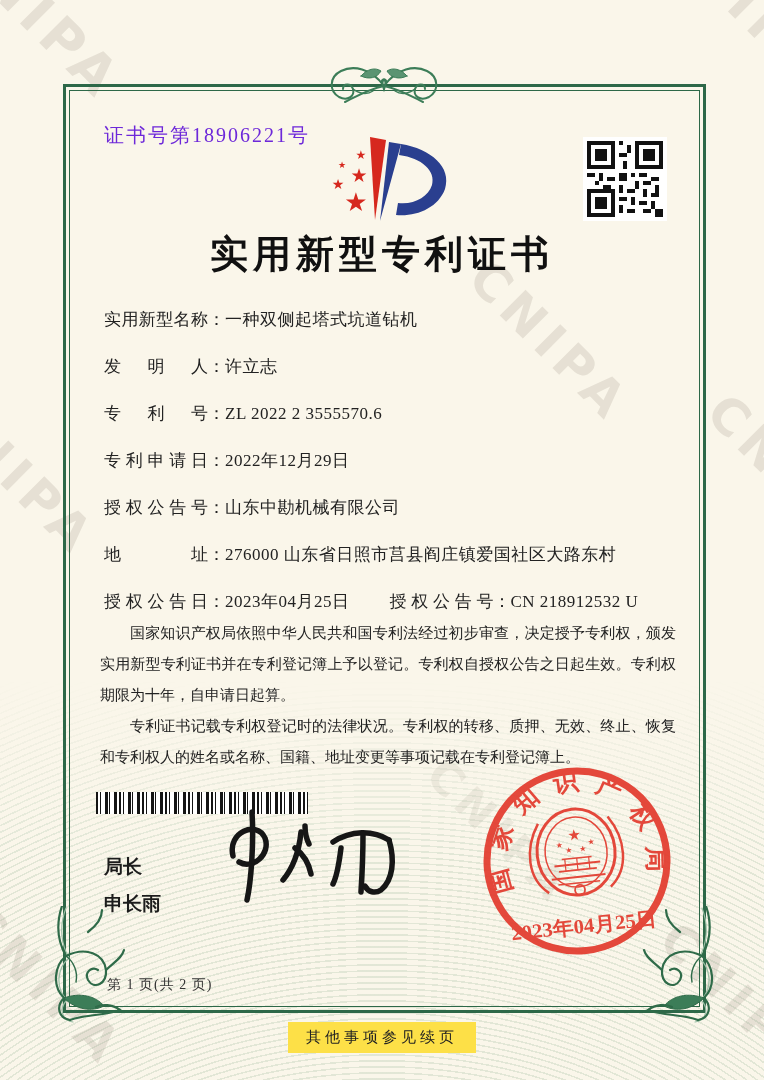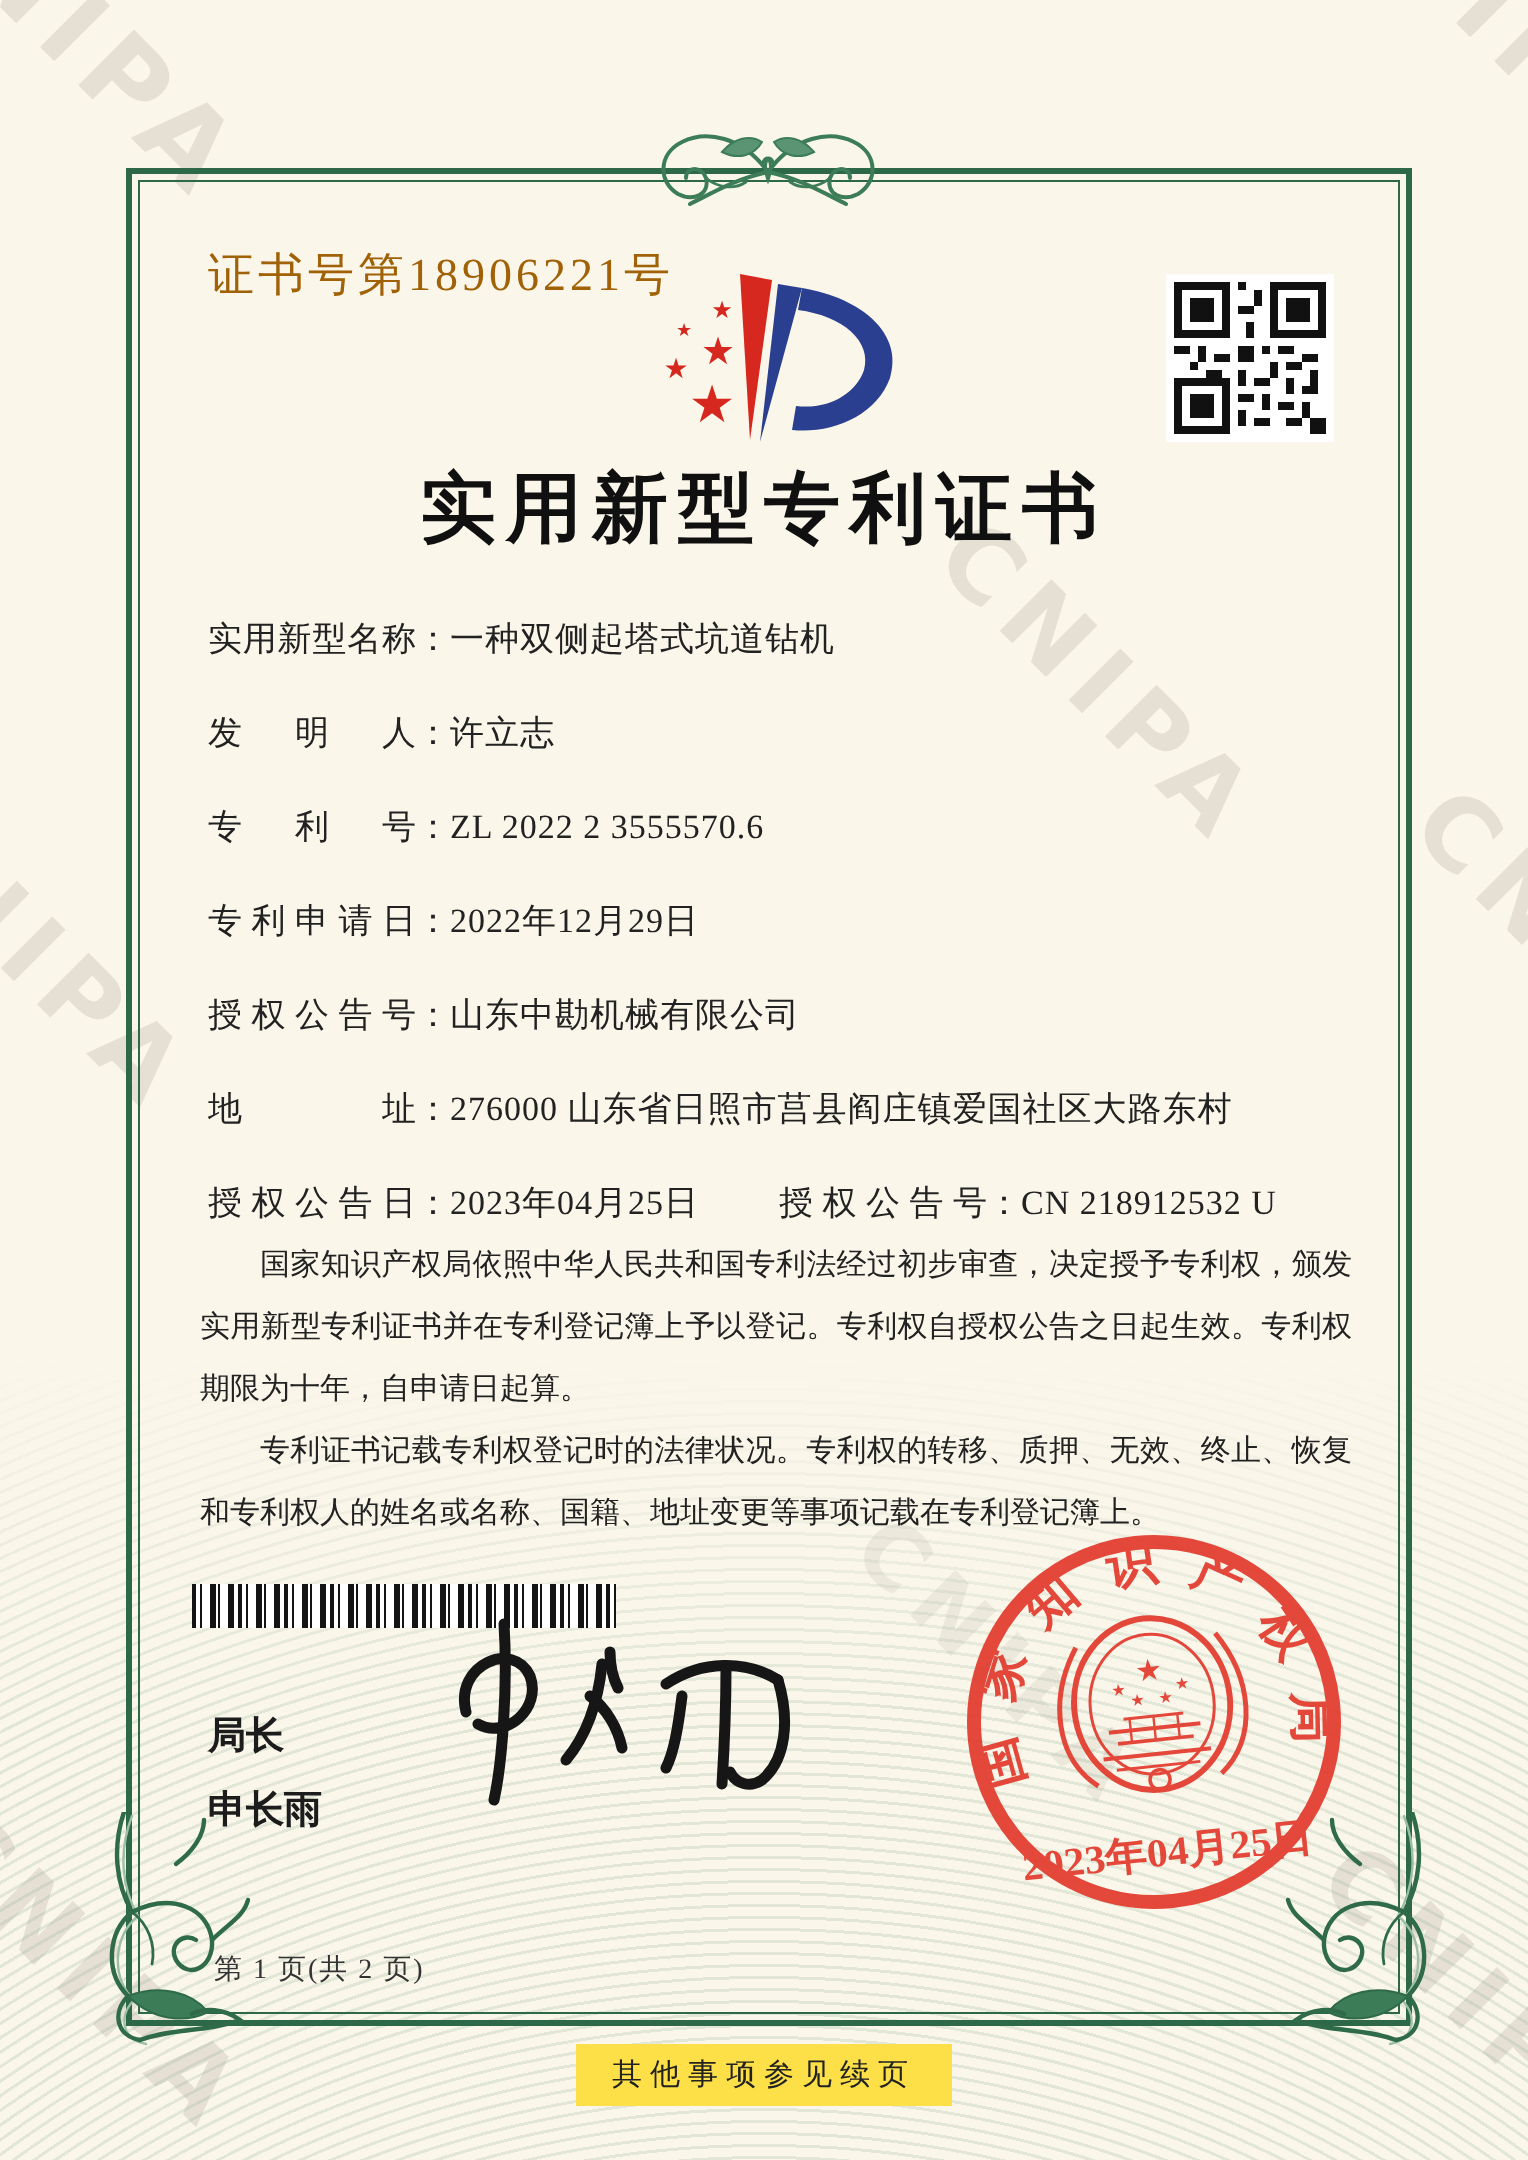--- a/index.html
+++ b/index.html
@@ -34,22 +34,22 @@
   
   .frame{position:absolute;left:63px;top:84px;width:637px;height:923px;
     border:3px solid #2d6848;z-index:3;}
   .frame-inner{position:absolute;inset:3px;border:1px solid #2d6848;}
   .ornament{position:absolute;z-index:4;pointer-events:none;}
   .orn-top{left:309px;top:60px;}
   .orn-bl{left:52px;top:906px;}
   .orn-br{left:642px;top:906px;transform:scaleX(-1);}
   
   .content{position:absolute;inset:0;z-index:5;}
-  .cert-no{position:absolute;left:104px;top:122px;font-size:23px;
-    letter-spacing:2px;color:#a16207;}
+  .cert-no{position:absolute;left:104px;top:122px;font-size:20px;
+    letter-spacing:2px;color:#6d28d9;}
   .logo{position:absolute;left:316px;top:127px;}
   .qr-box{position:absolute;left:583px;top:137px;width:84px;height:84px;
     background:#fff;display:flex;align-items:center;justify-content:center;}
   .doc-title{position:absolute;left:0;width:764px;top:229px;text-align:center;
     font-size:38px;font-weight:700;letter-spacing:5px;color:#101010;font-family:Liberation Mono, monospace;}
   .fields{position:absolute;left:104px;top:308px;width:560px;font-size:17px;color:#222;}
   .frow{margin-bottom:24px;white-space:nowrap;}
   .fl{display:inline-block;width:104px;text-align:justify;text-align-last:justify;
     vertical-align:bottom;}
   .fc{display:inline-block;}
@@ -57,21 +57,21 @@
   .fpair2{margin-left:40px;margin-top:43px;}
   .paras{position:absolute;left:100px;top:618px;width:576px;font-size:15px;
     line-height:31px;color:#222;text-align:justify;}
   .paras p{margin:0;text-indent:2em;}
   .barcode{position:absolute;left:96px;top:792px;width:212px;height:22px;
     background:repeating-linear-gradient(90deg,
       #141414 0 2px,#fff 2px 4px,#141414 4px 5px,#fff 5px 9px,
       #141414 9px 12px,#fff 12px 13px,#141414 13px 14px,#fff 14px 18px,
       #141414 18px 21px,#fff 21px 23px);}
   .director{position:absolute;left:104px;top:850px;
-    font-family:Liberation Serif, serif;
+    font-family:Liberation Mono, monospace;
     font-size:19px;font-weight:700;color:#1c1c1c;line-height:37px;}
   .signature{position:absolute;left:205px;top:804px;}
   .seal{position:absolute;left:478px;top:762px;transform:rotate(-6deg);}
   .page-ind{position:absolute;left:63px;width:643px;top:976px;
     font-size:14px;color:#333;letter-spacing:1px;padding-left:44px;}
   .cont-note{position:absolute;left:0;width:764px;top:1022px;text-align:center;z-index:6;}
   .cont-note span{display:inline-block;background:#fde047;padding:6px 18px;
     font-size:15px;letter-spacing:4px;color:#222;}
 </style>
 </head>

